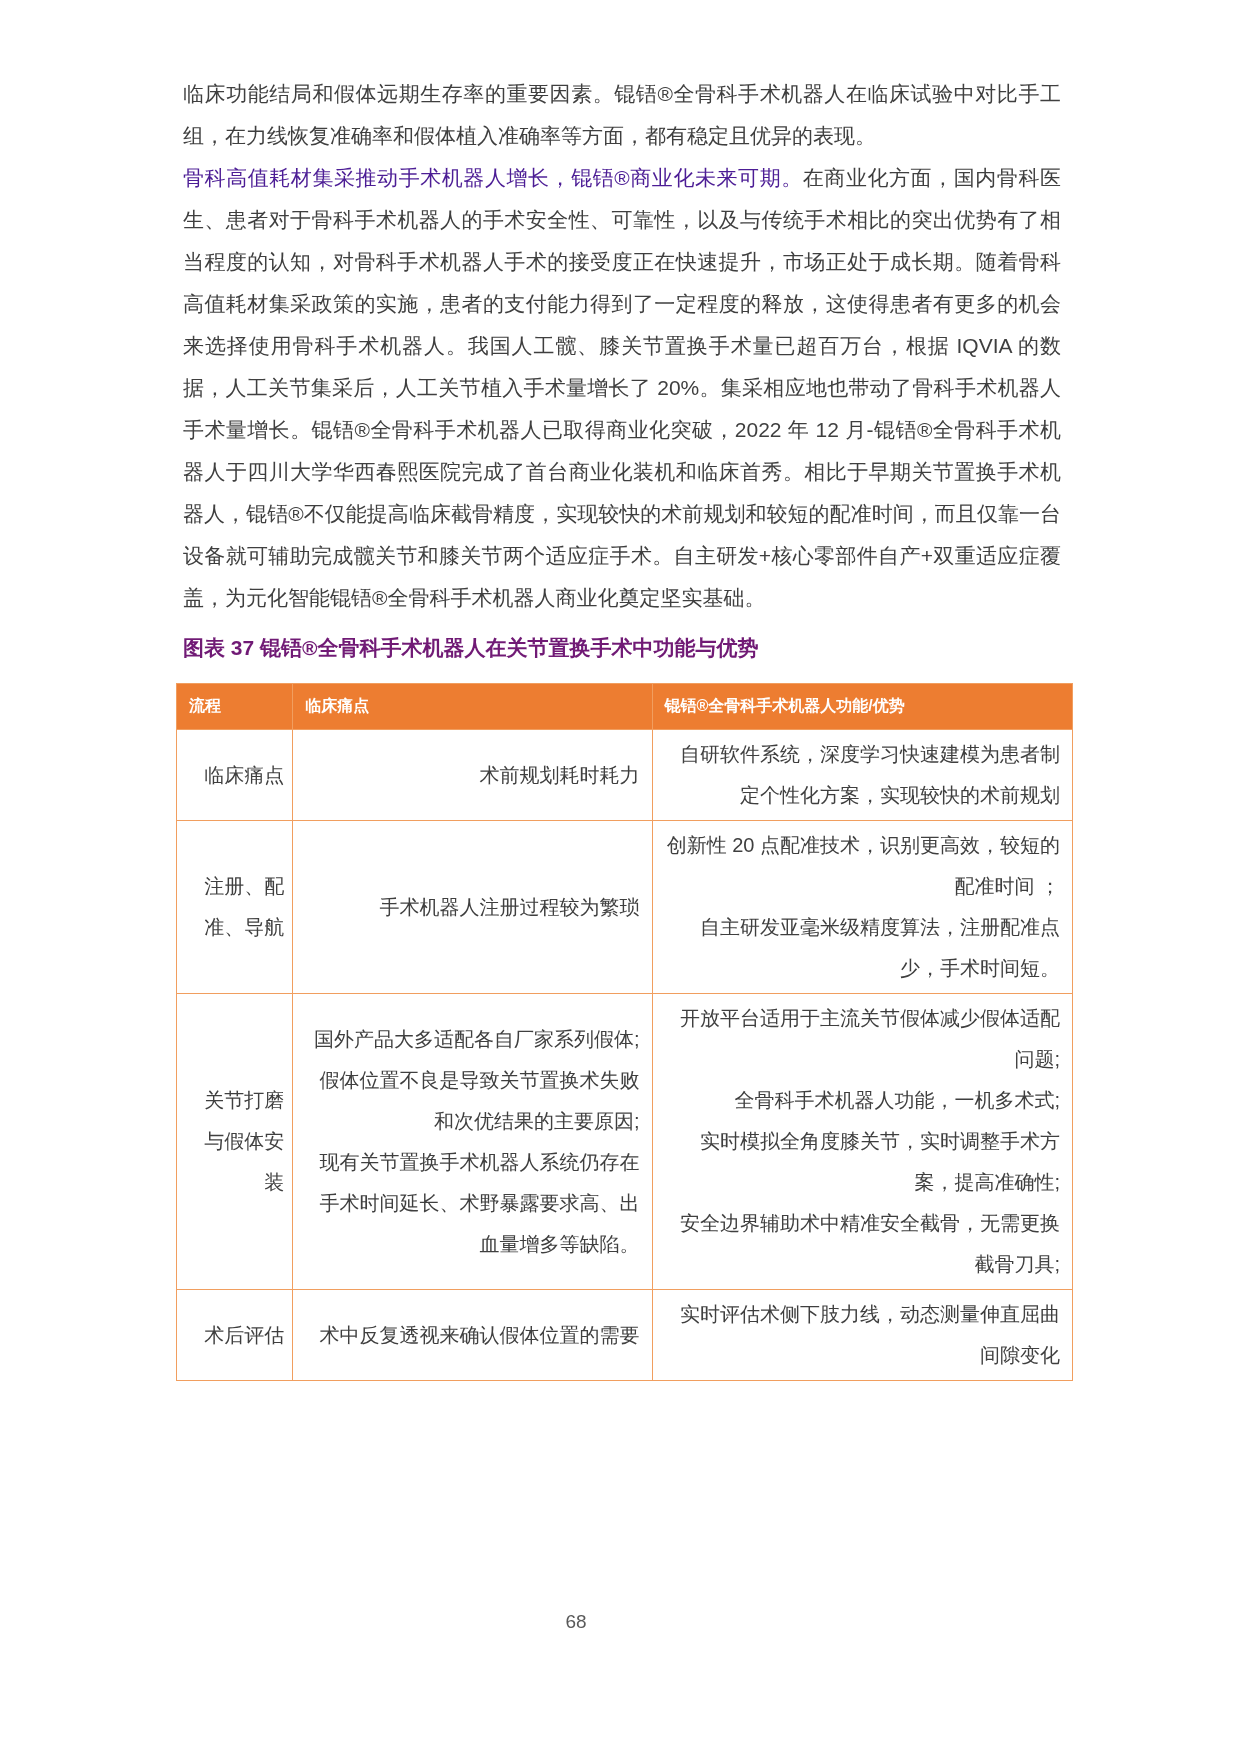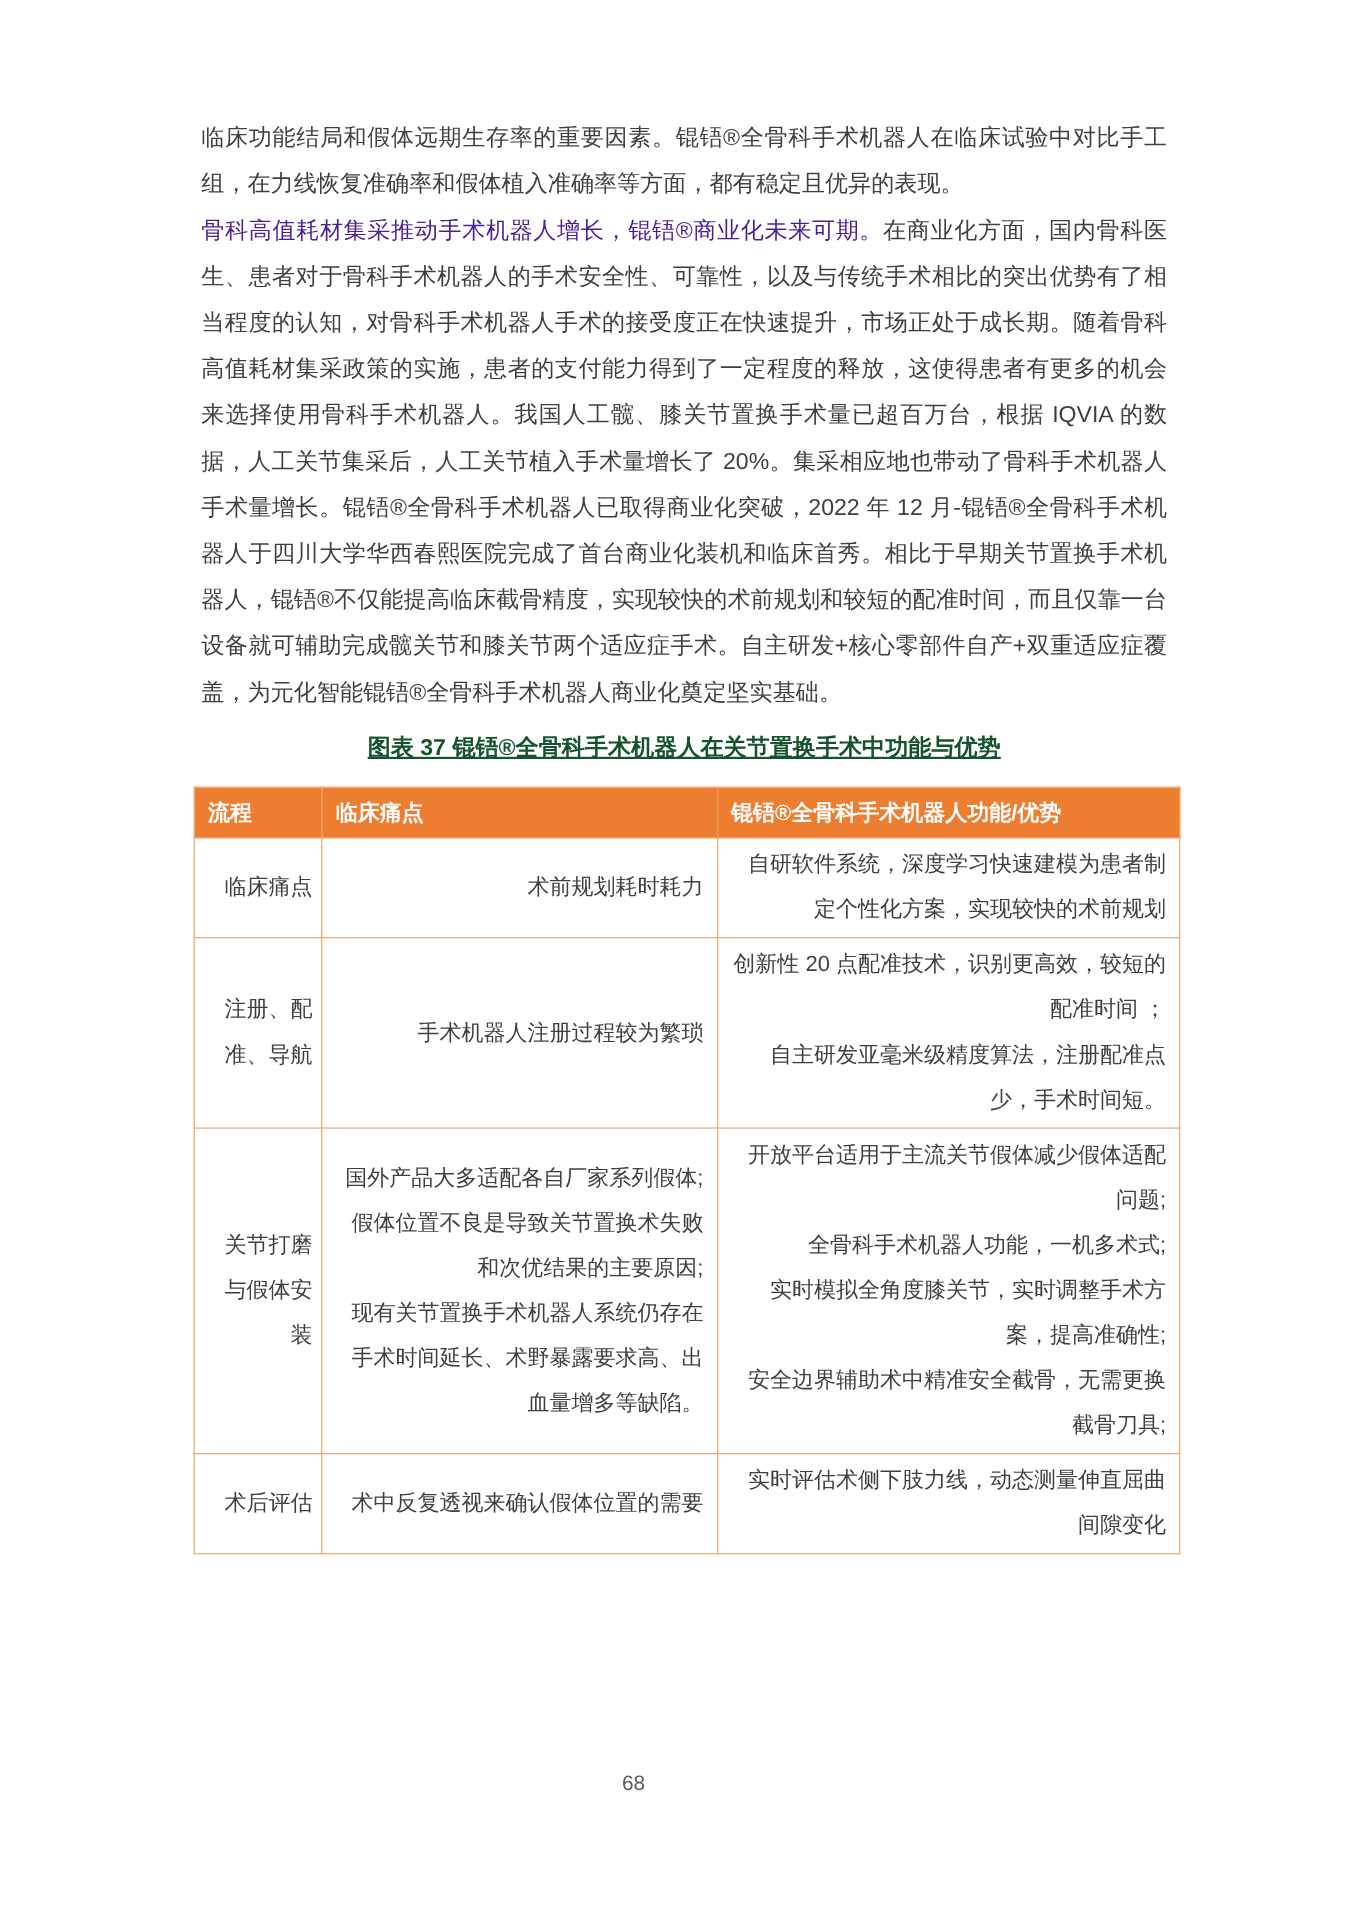--- a/index.html
+++ b/index.html
@@ -8,40 +8,39 @@
     height: 1753px;
     background: #ffffff;
     position: relative;
     font-family: "Liberation Sans", "DejaVu Sans", sans-serif;
     color: #3f3f3f;
     overflow: hidden;
   }
   .content {
     width: 878px;
     margin-left: 183px;
-    padding-top: 105px;
+    padding-top: 73px;
   }
   .body-text {
     font-size: 21px;
     line-height: 42px;
     text-align: justify;
   }
   .body-text p { margin: 0; }
   .lead {
     color: #4c1d95;
     font-weight: normal;
   }
   .figure-caption {
     margin-top: 8px;
     font-size: 21px;
     line-height: 42px;
-    color: #14532d;
+    color: #701a75;
     font-weight: bold;
-    text-align: center;
-    text-decoration: underline;
+    text-align: left;
   }
   table.robot-table {
     border-collapse: collapse;
     table-layout: fixed;
     width: 897px;
     margin-left: -7px;
     margin-top: 14px;
     font-size: 20px;
     color: #3f3f3f;
   }
@@ -49,21 +48,21 @@
     border: 1px solid #F19E5F;
     vertical-align: middle;
     text-align: left;
   }
   table.robot-table thead th {
     background: #ED7D31;
     color: #ffffff;
     font-weight: bold;
     height: 45px;
     padding: 0 12px;
-    font-size: 20px;
+    font-size: 16px;
   }
   table.robot-table td {
     padding: 4px 12px;
     line-height: 41px;
     text-align: right;
   }
   table.robot-table td.col-process { padding: 4px 8px; }
   table.robot-table td p { margin: 0; }
   tr.row-1 { height: 91px; }
   tr.row-2 { height: 160px; }

